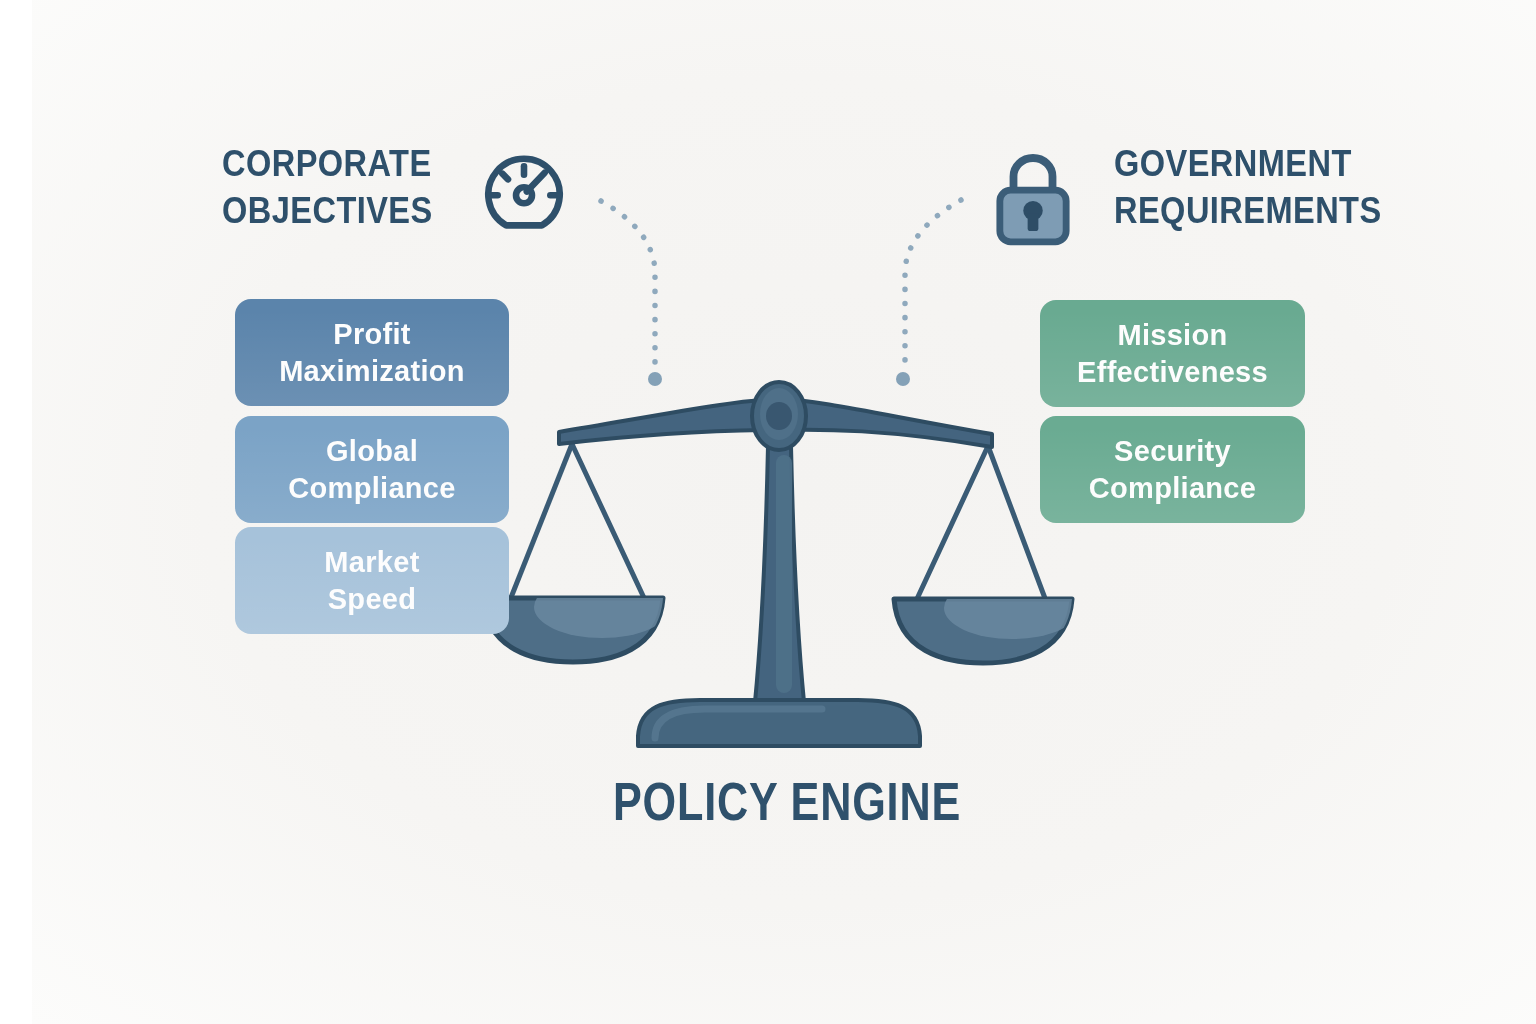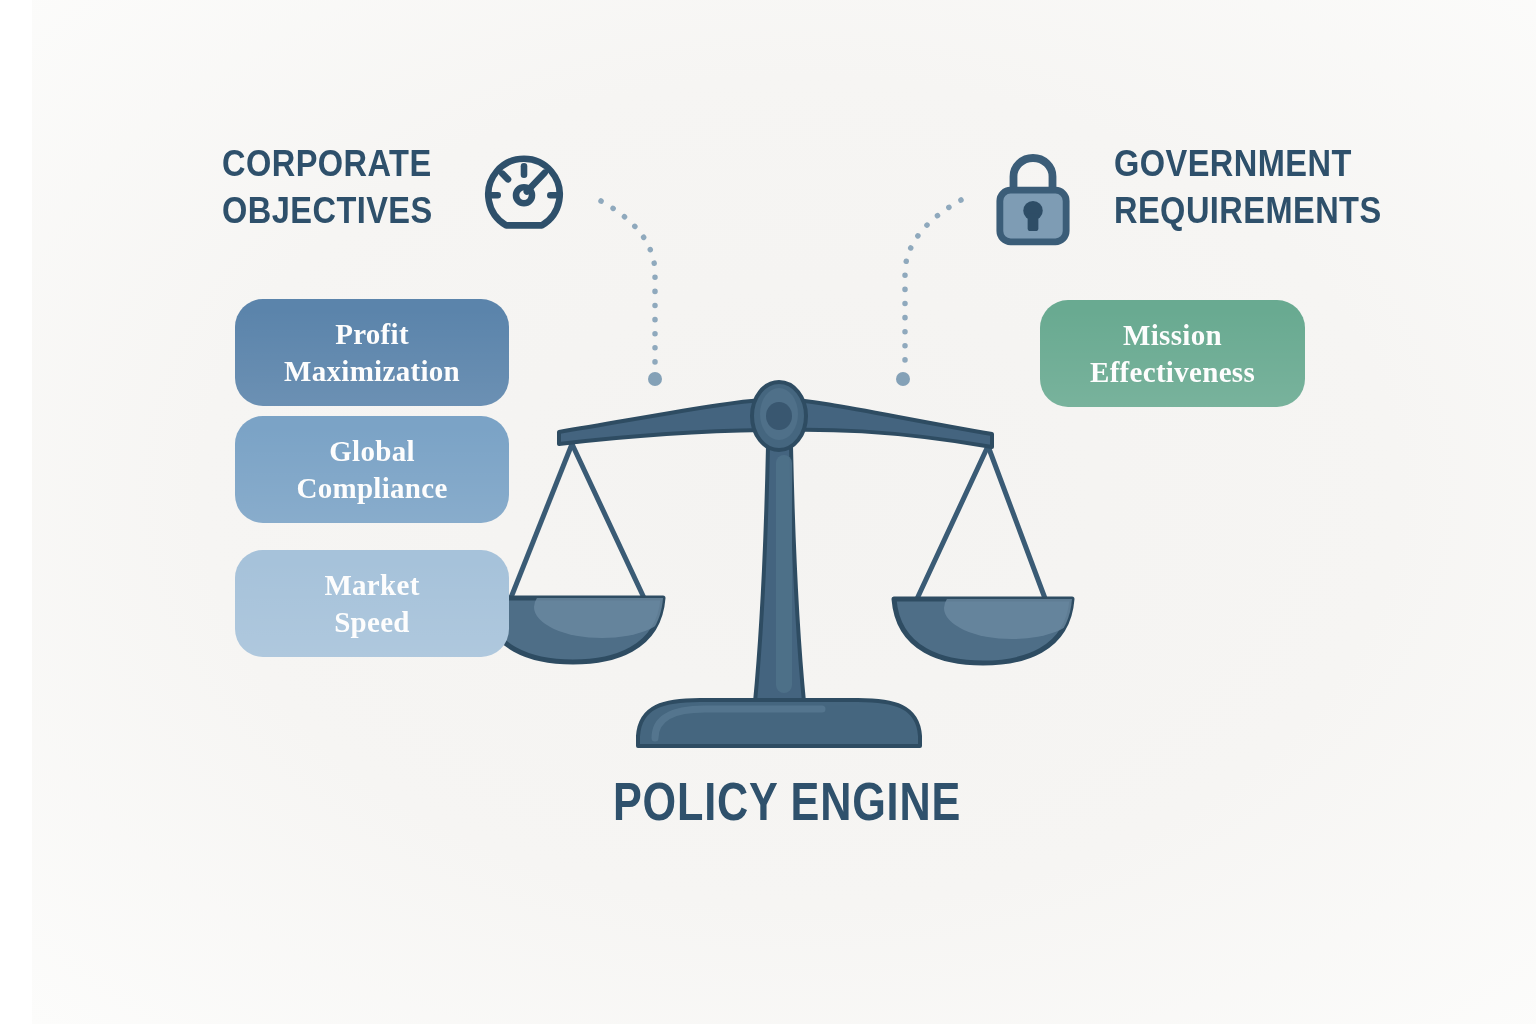--- a/index.html
+++ b/index.html
@@ -13,28 +13,27 @@
     position:absolute; color:#2e506b; font-weight:700; font-size:37px; line-height:47px;
     letter-spacing:0.5px; white-space:pre-line; transform:scaleX(0.88); transform-origin:0 50%;
   }
   .heading.left{ left:190px; top:140px; }
   .heading.right{ left:1082px; top:140px; }
   .icon-wrap{ position:absolute; }
   .gauge-wrap{ left:445px; top:151px; width:94px; height:83px; }
   .lock-wrap{ left:962px; top:146px; width:78px; height:101px; }
   .scale-svg{ position:absolute; left:0; top:0; width:1536px; height:1024px; }
   .box{
-    position:absolute; width:274px; height:107px; border-radius:28px;
+    position:absolute; width:274px; height:107px; border-radius:16px;
     display:flex; align-items:center; justify-content:center; text-align:center;
     background-image:linear-gradient(180deg, rgba(255,255,255,0) 10%, rgba(255,255,255,0.10) 100%);
-    font-family:Liberation Serif, serif;
   }
   .box.right-col{ width:265px; left:1008px; }
   .box.left-col{ left:203px; }
-  .b-l1{ top:299px; } .b-l2{ top:416px; } .b-l3{ top:550px; }
+  .b-l1{ top:299px; } .b-l2{ top:416px; } .b-l3{ top:527px; }
   .b-r1{ top:300px; } .b-r2{ top:416px; } .b-r3{ top:533px; }
   .box-label{
     color:#fdfdfd; font-weight:700; font-size:29px; line-height:37px; white-space:pre-line;
     letter-spacing:0.3px;
   }
   .center-label{
     position:absolute; left:505px; top:770px; width:500px; text-align:center;
     color:#2f516c; font-weight:700; font-size:54px; letter-spacing:1px;
     transform:scaleX(0.80); transform-origin:50% 0;
   }
@@ -133,16 +132,20 @@
   </div>
   <div class="box left-col b-l3" style="background-color: rgb(166, 194, 218);">
     <span class="box-label">Market
 Speed</span>
   </div>
 
   <div class="box right-col b-r1" style="background-color: rgb(105, 170, 145); justify-content: center;">
     <span class="box-label">Mission
 Effectiveness</span>
   </div>
+  <div class="box right-col b-r2" style="background-color: rgb(106, 171, 146);">
+    <span class="box-label">Security
+Compliance</span>
+  </div>
 
   <div class="center-label">POLICY ENGINE</div>
 
 </div>
 
 </body></html>

